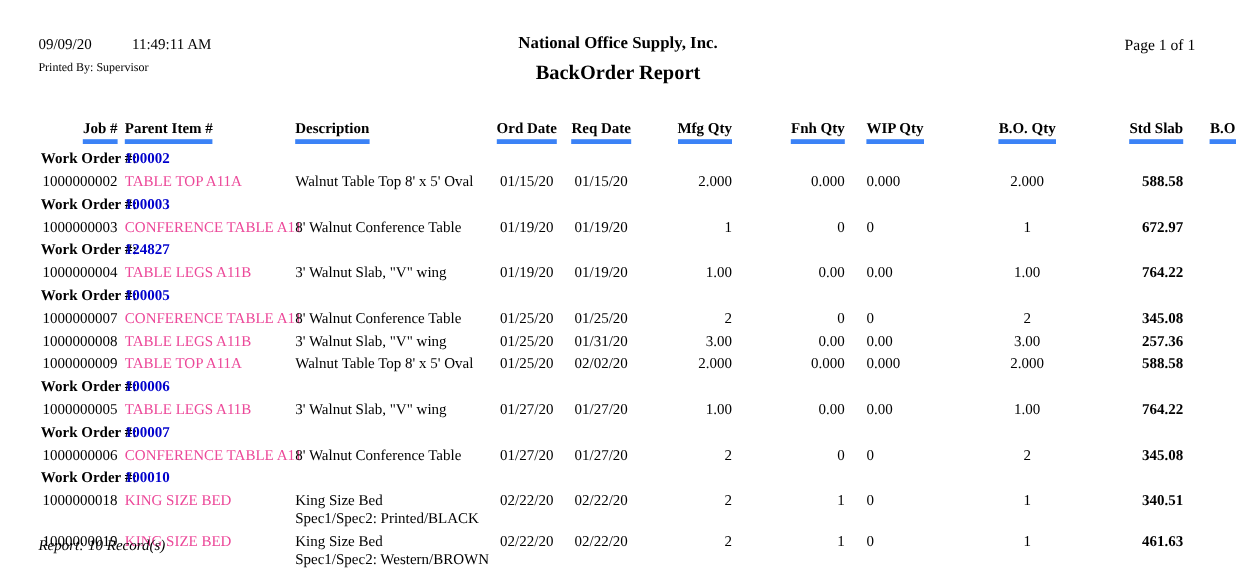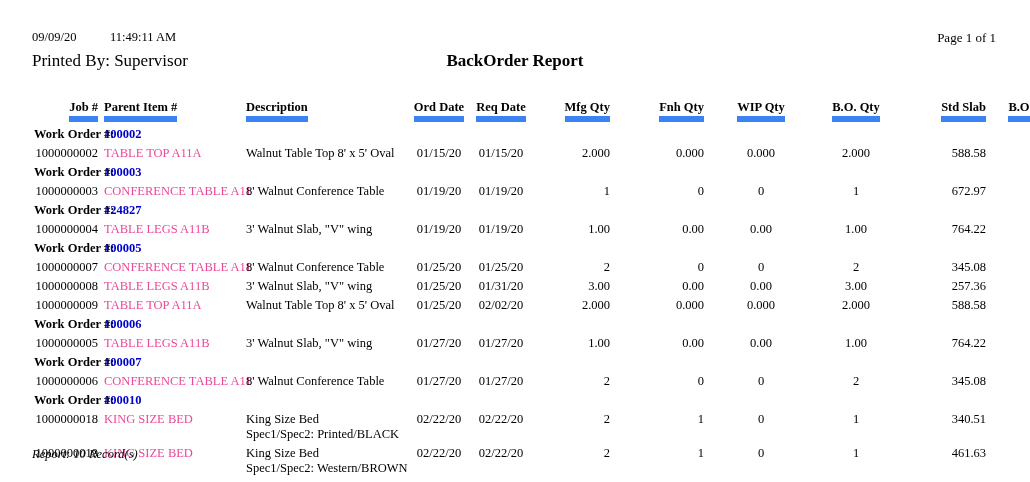--- a/index.html
+++ b/index.html
@@ -35,21 +35,21 @@
   .hdr-time {
     position: absolute;
     left: 110px;
     top: 30px;
     font-size: 12.5px;
   }
   .hdr-printed {
     position: absolute;
     left: 32px;
     top: 51px;
-    font-size: 17px;
+    font-size: 10px;
   }
   .hdr-company {
     position: absolute;
     left: 0;
     right: 0;
     top: 29px;
     text-align: center;
     font-size: 14px;
     font-weight: bold;
   }
@@ -83,39 +83,39 @@
     table-layout: fixed;
   }
   table.report th {
     font-weight: bold;
     font-size: 12.5px;
     padding: 0 0 3px 0;
     vertical-align: bottom;
     white-space: nowrap;
   }
   table.report th span.u {
-    border-bottom: 6px solid #3b82f6;
+    border-bottom: 4px solid #3b82f6;
     padding-bottom: 1px;
     display: inline-block;
   }
   table.report td {
     padding: 2px 0 2px 0;
     vertical-align: top;
     white-space: nowrap;
   }
   .col-job    { width: 66px;  text-align: right; }
   .col-parent { width: 140px; text-align: left;  padding-left: 6px !important; }
   .col-desc   { width: 162px; text-align: left;  padding-left: 2px !important; }
   .col-ord    { width: 62px;  text-align: center; }
   .col-req    { width: 62px;  text-align: center; }
   .col-mfg    { width: 78px;  text-align: right; padding-right: 18px !important;}
   .col-fnh    { width: 76px;  text-align: right; padding-right: 18px !important;}
-  .col-wip    { width: 78px;  text-align: center; padding-right: 18px !important;}
+  .col-wip    { width: 78px;  text-align: left; padding-right: 18px !important;}
   .col-bo     { width: 76px;  text-align: center; padding-right: 18px !important;}
-  .col-std    { width: 74px;  text-align: right; padding-right: 4px !important;}
+  .col-std    { width: 74px;  text-align: right; padding-right: 4px !important; font-weight: bold;}
   .col-ext    { width: 92px;  text-align: right; padding-right: 0px !important;}
 
   .wo-label {
     font-weight: bold;
     font-size: 12.5px;
     text-align: left;
     padding-left: 2px !important;
   }
   .wo-number {
     color: #0000cc;
@@ -141,20 +141,21 @@
 </style>
 </head>
 <body>
 
 <div class="page">
 
   <div class="header">
     <div class="hdr-date">09/09/20</div>
     <div class="hdr-time">11:49:11 AM</div>
     <div class="hdr-printed">Printed By: Supervisor</div>
+    <div class="hdr-company">National Office Supply, Inc.</div>
     <div class="hdr-title">BackOrder Report</div>
     <div class="hdr-page">Page 1 of  1</div>
   </div>
 
   <div class="table-wrap">
     <table class="report">
       <thead>
         <tr>
           <th class="col-job"><span class="u">Job #</span></th>
           <th class="col-parent"><span class="u">Parent Item #</span></th>

